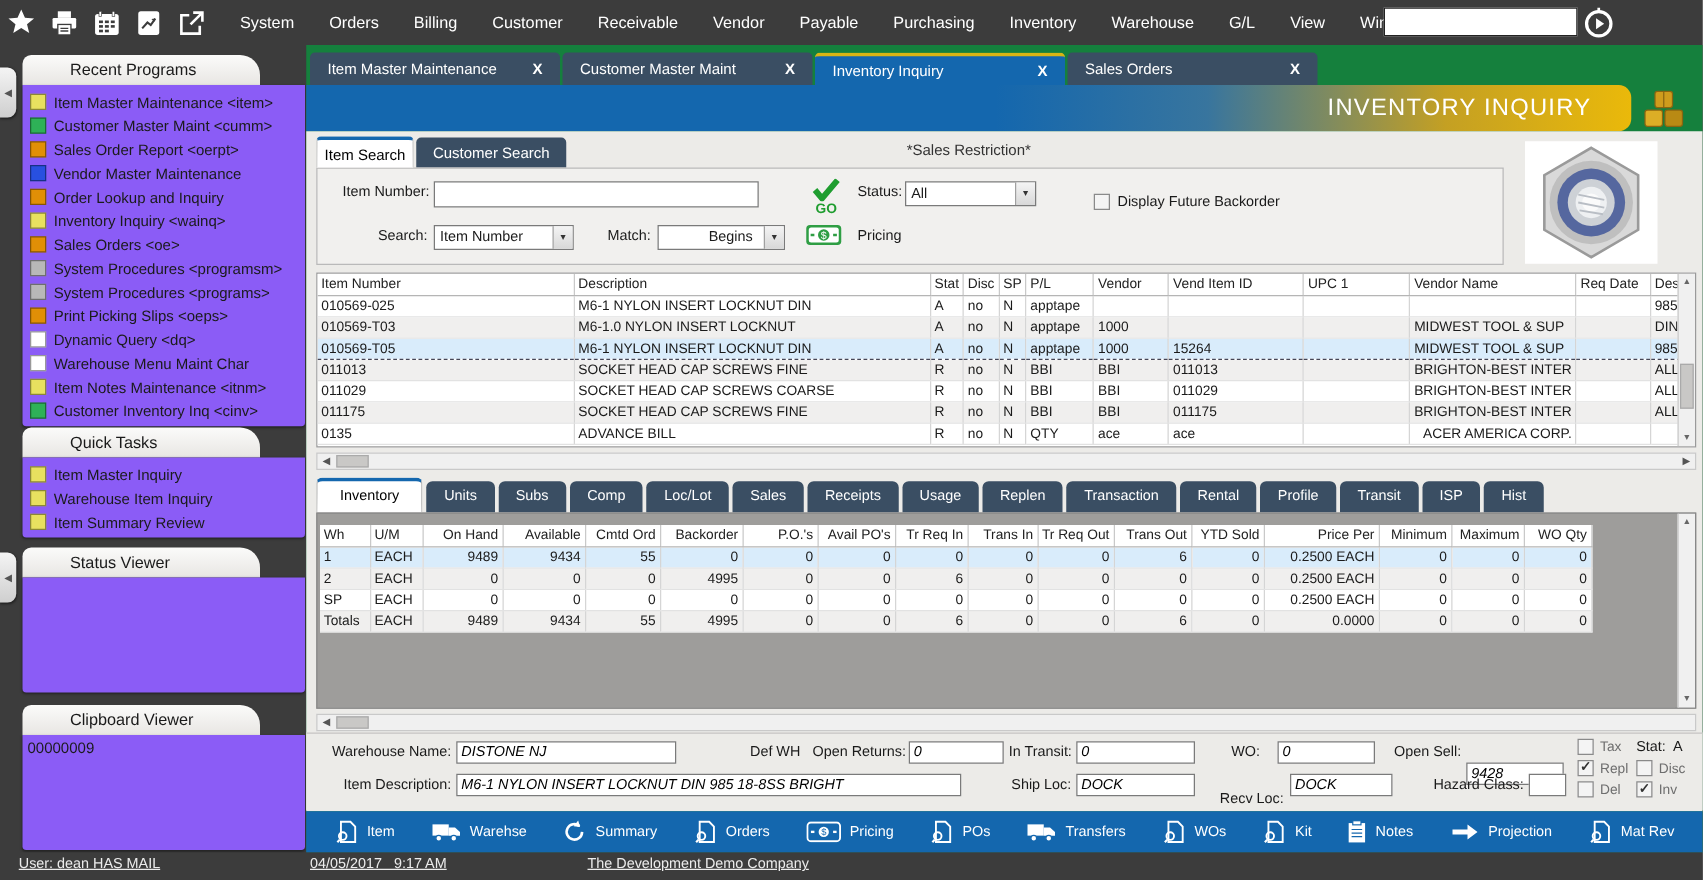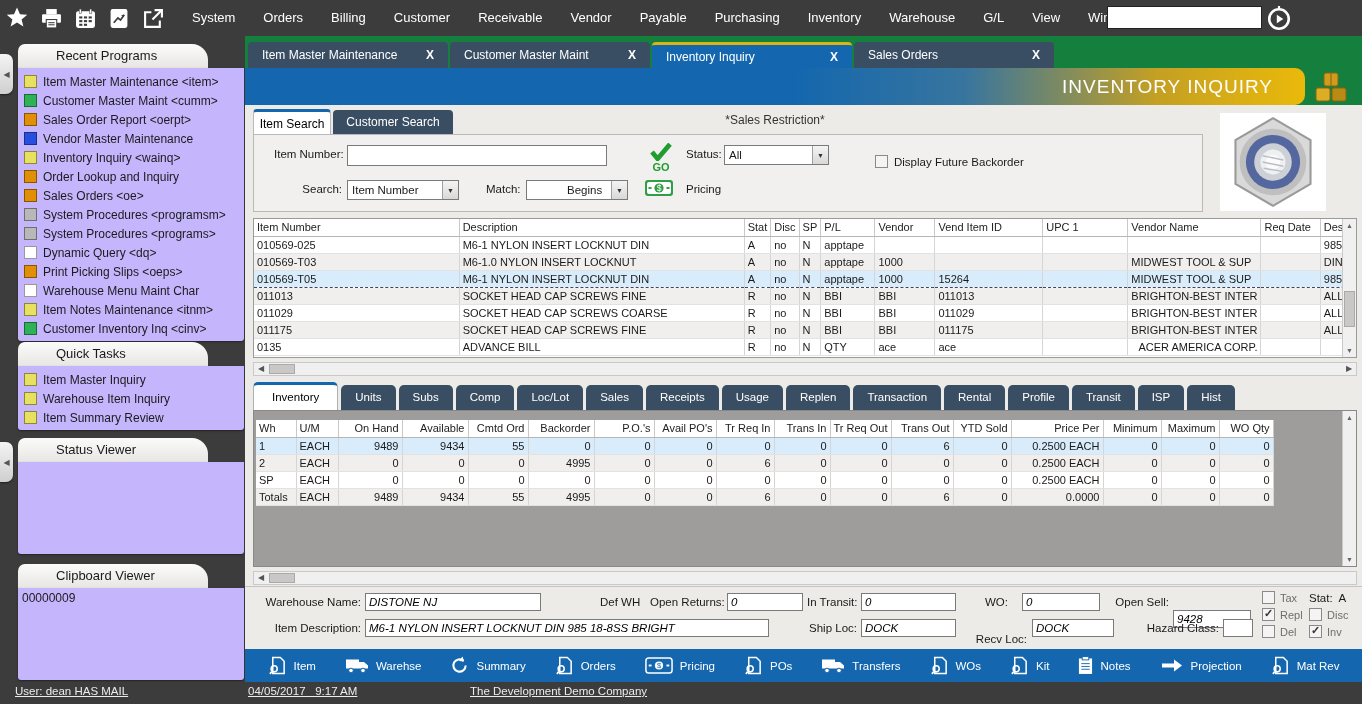--- a/index.html
+++ b/index.html
@@ -16,21 +16,21 @@
   #mb-search { position:absolute; right:38px; top:6px; width:155px; height:23px; background:#fff;
                border:1px solid #222; font-size:12px; padding:0 4px; }
   #mb-gear { position:absolute; right:4px; top:4px; }
 
   
   #sidebar { position:absolute; left:0; top:36px; width:245px; height:646px; background:#3c3c3c; }
   .panel { position:absolute; left:18px; width:226px; }
   .panel-tab { height:24px; width:190px; background:linear-gradient(#fbfbfa,#e8e6e3);
                border-radius:7px 16px 0 0; padding-left:38px; line-height:24px;
                font-size:13px; color:#1a1a1a; }
-  .panel-body { background:#c4b5fd; border-radius:0 0 3px 3px; padding:4px 0 3px 2px; box-shadow:0 1px 2px rgba(0,0,0,.4); }
+  .panel-body { background:#8b5cf6; border-radius:0 0 3px 3px; padding:4px 0 3px 2px; box-shadow:0 1px 2px rgba(0,0,0,.4); }
   .sb-item { display:flex; align-items:center; height:19px; cursor:pointer; }
   .chip { width:13px; height:13px; margin:0 6px 0 4px; border:1px solid rgba(0,0,0,.4); flex:0 0 13px; }
   .sb-label { font-size:12px; white-space:nowrap; color:#1b1b1b; }
   .collapse-btn { position:absolute; left:0; width:13px; height:40px; background:linear-gradient(#f4f4f4,#cfcfcf);
                   border-radius:0 7px 7px 0; display:flex; align-items:center; justify-content:center;
                   color:#555; font-size:8px; cursor:pointer; box-shadow:0 1px 2px rgba(0,0,0,.5); }
 
   
   #main { position:absolute; left:245px; top:36px; width:1117px; height:646px; background:#15803d; }
   #win-tabs { position:absolute; left:3px; top:6px; height:26px; display:flex; }
@@ -208,46 +208,46 @@
         </div>
       <div class="sb-item">
           <span class="chip" style="background-color: rgb(225, 143, 6);"></span>
           <span class="sb-label">Sales Order Report &lt;oerpt&gt;</span>
         </div>
       <div class="sb-item">
           <span class="chip" style="background-color: rgb(40, 80, 224);"></span>
           <span class="sb-label">Vendor Master Maintenance</span>
         </div>
       <div class="sb-item">
+          <span class="chip" style="background-color: rgb(225, 143, 6);"></span>
+          <span class="sb-label">Order Lookup and Inquiry</span>
+        </div>
+      <div class="sb-item">
           <span class="chip" style="background-color: rgb(232, 225, 95);"></span>
           <span class="sb-label">Inventory Inquiry &lt;wainq&gt;</span>
         </div>
       <div class="sb-item">
           <span class="chip" style="background-color: rgb(225, 143, 6);"></span>
-          <span class="sb-label">Order Lookup and Inquiry</span>
-        </div>
-      <div class="sb-item">
-          <span class="chip" style="background-color: rgb(225, 143, 6);"></span>
           <span class="sb-label">Sales Orders &lt;oe&gt;</span>
         </div>
       <div class="sb-item">
           <span class="chip" style="background-color: rgb(184, 184, 184);"></span>
           <span class="sb-label">System Procedures &lt;programsm&gt;</span>
         </div>
       <div class="sb-item">
           <span class="chip" style="background-color: rgb(184, 184, 184);"></span>
           <span class="sb-label">System Procedures &lt;programs&gt;</span>
         </div>
       <div class="sb-item">
+          <span class="chip" style="background-color: rgb(225, 143, 6);"></span>
+          <span class="sb-label">Print Picking Slips &lt;oeps&gt;</span>
+        </div>
+      <div class="sb-item">
           <span class="chip" style="background-color: rgb(255, 255, 255);"></span>
           <span class="sb-label">Dynamic Query &lt;dq&gt;</span>
-        </div>
-      <div class="sb-item">
-          <span class="chip" style="background-color: rgb(225, 143, 6);"></span>
-          <span class="sb-label">Print Picking Slips &lt;oeps&gt;</span>
         </div>
       <div class="sb-item">
           <span class="chip" style="background-color: rgb(255, 255, 255);"></span>
           <span class="sb-label">Warehouse Menu Maint Char</span>
         </div>
       <div class="sb-item">
           <span class="chip" style="background-color: rgb(232, 225, 95);"></span>
           <span class="sb-label">Item Notes Maintenance &lt;itnm&gt;</span>
         </div>
       <div class="sb-item">

